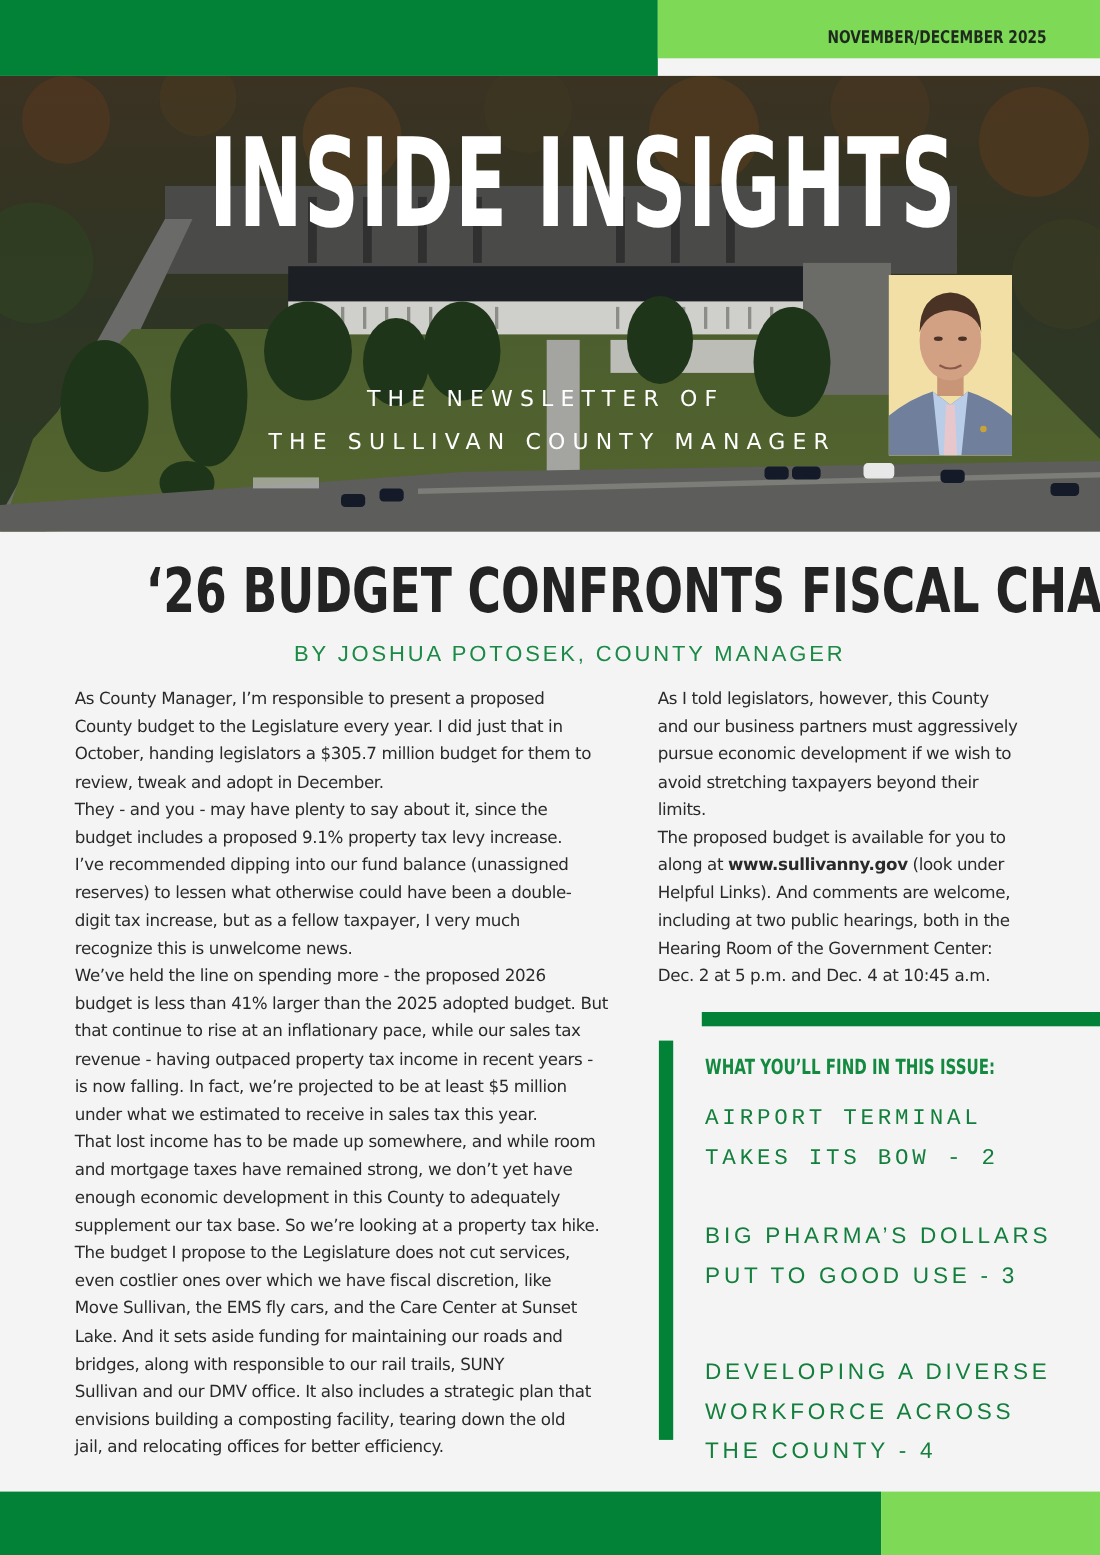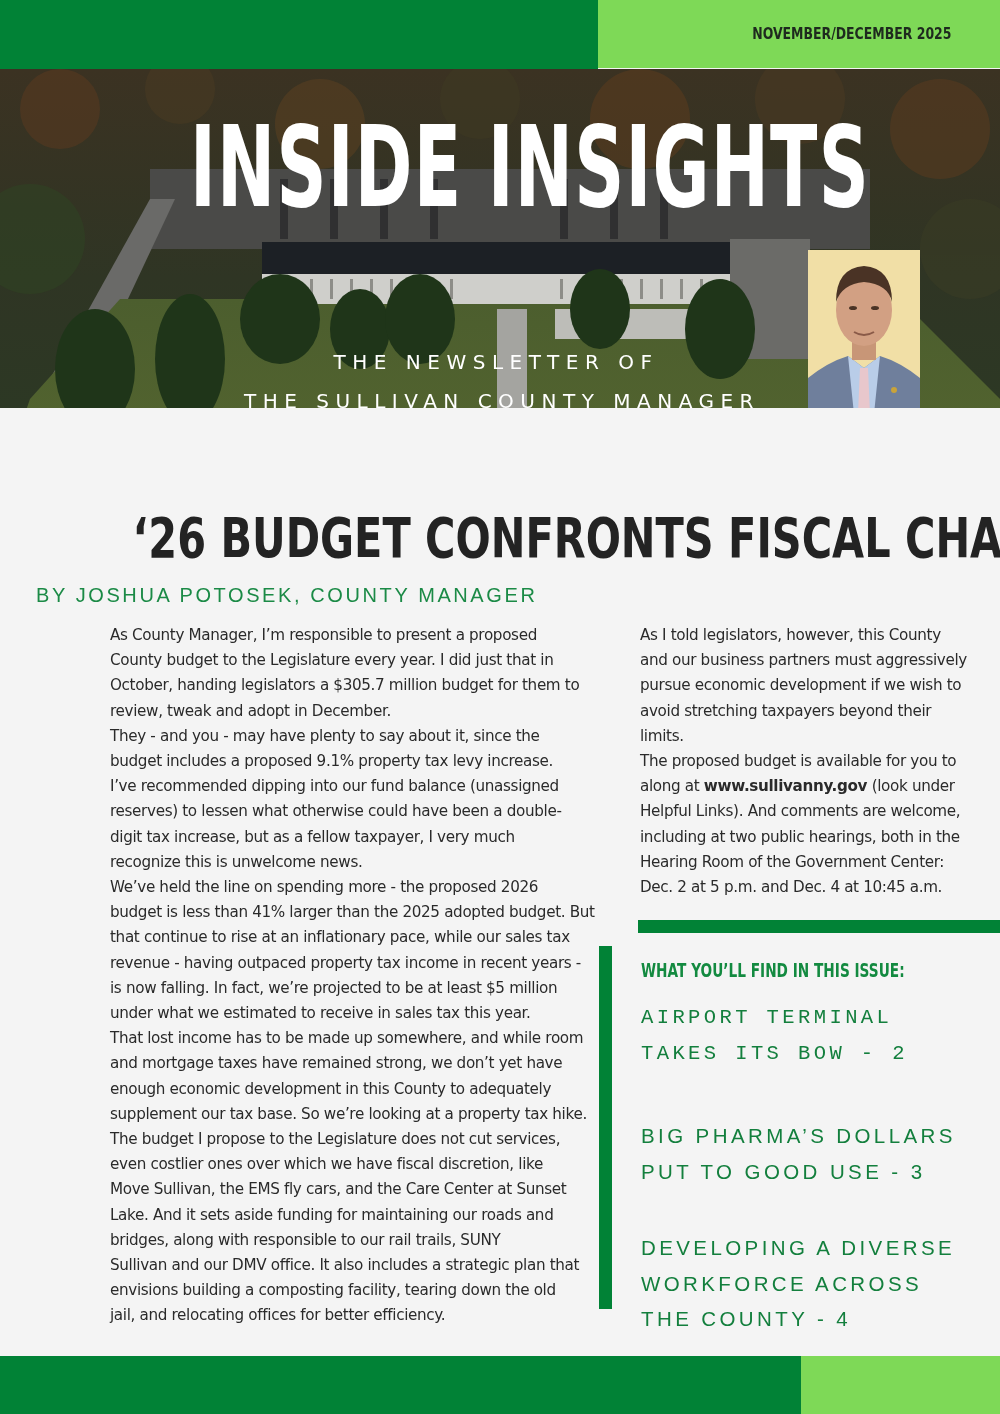--- a/index.html
+++ b/index.html
@@ -8,34 +8,34 @@
     position: relative;
     background: #f4f4f4;
     font-family: "Liberation Sans", "DejaVu Sans", sans-serif;
     color: #2b2b2b;
   }
   .top-bar-dark {
     position: absolute; left: 0; top: 0; width: 598px; height: 69px;
     background: #018236;
   }
   .top-bar-light {
-    position: absolute; left: 598px; top: 0; width: 402px; height: 68px;
+    position: absolute; left: 598px; top: 0; width: 402px; height: 53px;
     background: #7ed957;
   }
   .issue-date {
     position: absolute; right: 49px; top: 24px;
     font-family: "DejaVu Sans", sans-serif;
     font-weight: bold; font-size: 16px; letter-spacing: 0px;
     transform: scaleX(0.78); transform-origin: right center;
     color: #1e2a1e;
     white-space: nowrap;
   }
   
   .hero {
-    position: absolute; left: 0; top: 69px; width: 1000px; height: 339px;
+    position: absolute; left: 0; top: 69px; width: 1000px; height: 414px;
     overflow: hidden;
     background: #3a4030;
   }
   .hero svg { position: absolute; left: 0; top: 0; }
   .masthead-title {
     position: absolute; left: 0; width: 1000px; top: 42px;
     text-align: center;
     font-family: "DejaVu Sans", sans-serif;
     font-weight: bold;
     font-size: 112px; line-height: 112px;
@@ -66,34 +66,34 @@
     text-align: center;
     font-family: "DejaVu Sans", sans-serif;
     font-weight: bold;
     font-size: 56px; line-height: 66px;
     color: #232323;
     transform: scaleX(0.74); transform-origin: 510px 0;
     white-space: nowrap;
   }
   .byline {
     position: absolute; left: 0; width: 1000px; top: 584px;
-    text-align: left;
+    text-align: center;
     font-family: "Liberation Sans", sans-serif;
     font-size: 20px; letter-spacing: 2.6px;
     color: #1b8a46;
     white-space: nowrap;
     padding-left: 36px;
   }
   .col {
     position: absolute;
     font-family: "DejaVu Sans", sans-serif;
     font-size: 15.2px; line-height: 25.2px;
     color: #2a2a2a;
   }
-  .col p { white-space: nowrap; letter-spacing: -0.35px; margin-left: 42px; }
+  .col p { white-space: nowrap; letter-spacing: -0.35px; }
   .col-left { left: 68px; top: 623px; width: 510px; }
   .col-right { left: 598px; top: 623px; width: 400px; }
   .col b { font-weight: bold; }
   .rule-h {
     position: absolute; left: 638px; top: 920px; width: 362px; height: 13px;
     background: #018236;
   }
   .rule-v {
     position: absolute; left: 599px; top: 946px; width: 13px; height: 363px;
     background: #018236;
@@ -108,21 +108,21 @@
   }
   .toc-item {
     position: absolute; left: 641px;
     font-family: "Liberation Sans", sans-serif;
     font-size: 20.5px; line-height: 35.5px;
     letter-spacing: 3.4px;
     color: #137f3d;
     white-space: nowrap;
   }
   .toc-item.i1 { top: 1000px; font-family: Liberation Mono, monospace; }
-  .toc-item.i2 { top: 1106px; margin-top: 12px; }
+  .toc-item.i2 { top: 1106px; }
   .toc-item.i3 { top: 1212px; margin-top: 18px; }
   .bottom-bar-dark {
     position: absolute; left: 0; top: 1356px; width: 801px; height: 58px;
     background: #018236;
   }
   .bottom-bar-light {
     position: absolute; left: 801px; top: 1356px; width: 199px; height: 58px;
     background: #7ed957;
   }
 </style>

